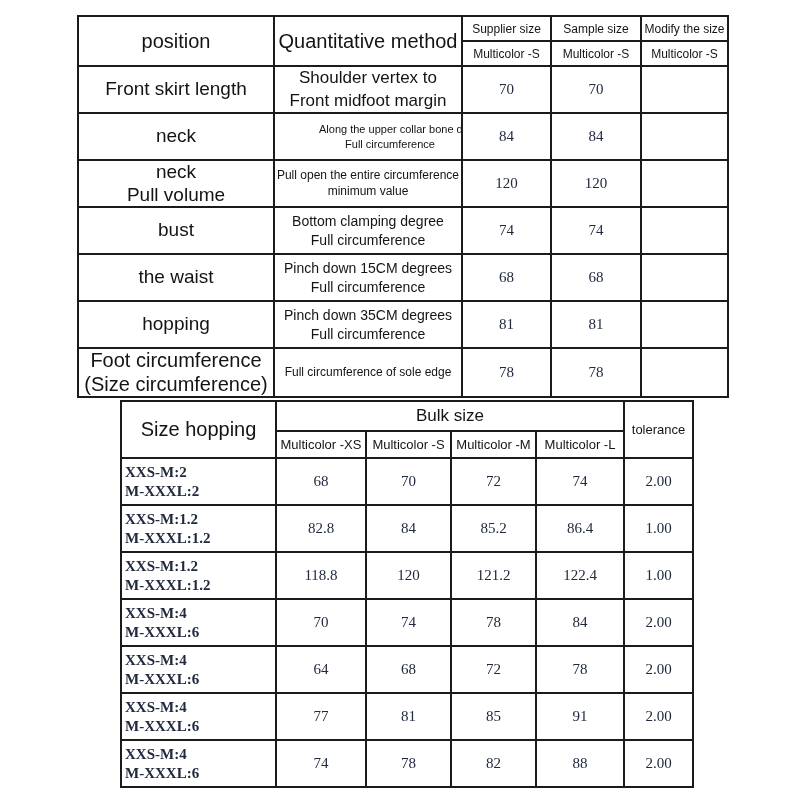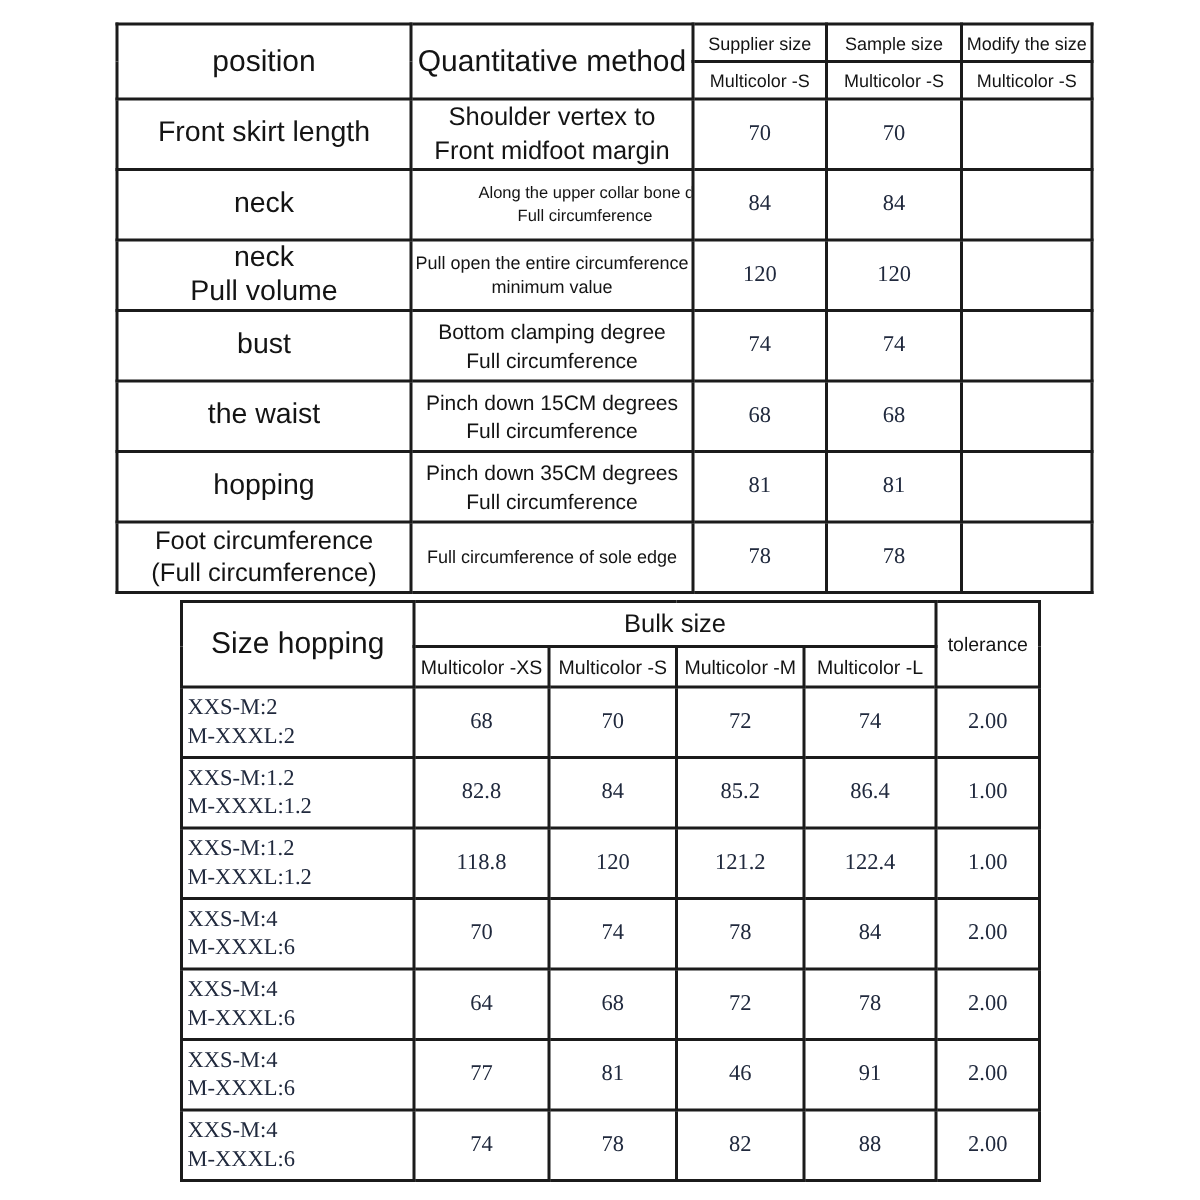--- a/index.html
+++ b/index.html
@@ -31,21 +31,21 @@
     padding: 0;
     overflow: hidden;
   }
   
   .t1 { left: 77px; top: 15px; width: 650px; }
   .t1 tr.hrow td { height: 25px; }
   .t1 tr.drow td { height: 47px; }
   .hdr-lg { font-size: 20px; }
   .hdr-sm { font-size: 12px; }
   .pos { font-size: 19px; line-height: 1.18; border-radius: 12px; }
-  .pos-sm { font-size: 17px; }
+  .pos-sm { font-size: 20px; }
   .met div { white-space: nowrap; line-height: 1.3; }
   .m-xl  { font-size: 17px; }
   .m-xxs { font-size: 11px; padding-left: 44px; }
   .m-sm  { font-size: 12px; }
   .m-md  { font-size: 14px; }
   .num {
     font-family: "Liberation Serif", serif;
     font-size: 15px;
     color: var(--c-value);
   }
@@ -57,20 +57,21 @@
   .bulk-hdr { font-size: 17px; }
   .col-hdr { font-size: 13px; white-space: nowrap; }
   .tol-hdr { font-size: 13px; border-radius: 25px; }
   .lbl {
     font-family: "Liberation Serif", serif;
     font-size: 15px;
     color: var(--c-value);
     text-align: left;
     padding-left: 3px;
     line-height: 1.25;
+    font-weight: bold;
   }
 </style>
 </head>
 <body>
 
 <div class="canvas">
 
   <table class="t1">
     <colgroup>
       <col style="width:196px">
@@ -162,21 +163,21 @@
             <div>Pinch down 35CM degrees</div>
             <div>Full circumference</div>
           </td>
         <td class="num">81</td>
         <td class="num">81</td>
         <td class="num"></td>
       </tr>
       <tr class="drow">
         <td class="pos pos-sm">
             <div>Foot circumference</div>
-            <div>(Full circumference)</div>
+            <div>(Size circumference)</div>
           </td>
         <td class="met m-sm">
             <div>Full circumference of sole edge</div>
           </td>
         <td class="num">78</td>
         <td class="num">78</td>
         <td class="num"></td>
       </tr>
     </tbody>
   </table>
@@ -258,21 +259,21 @@
         <td class="num">78</td>
         <td class="num">2.00</td>
       </tr>
       <tr class="drow">
         <td class="lbl">
             <div>XXS-M:4</div>
             <div>M-XXXL:6</div>
           </td>
         <td class="num">77</td>
         <td class="num">81</td>
-        <td class="num">46</td>
+        <td class="num">85</td>
         <td class="num">91</td>
         <td class="num">2.00</td>
       </tr>
       <tr class="drow">
         <td class="lbl">
             <div>XXS-M:4</div>
             <div>M-XXXL:6</div>
           </td>
         <td class="num">74</td>
         <td class="num">78</td>

